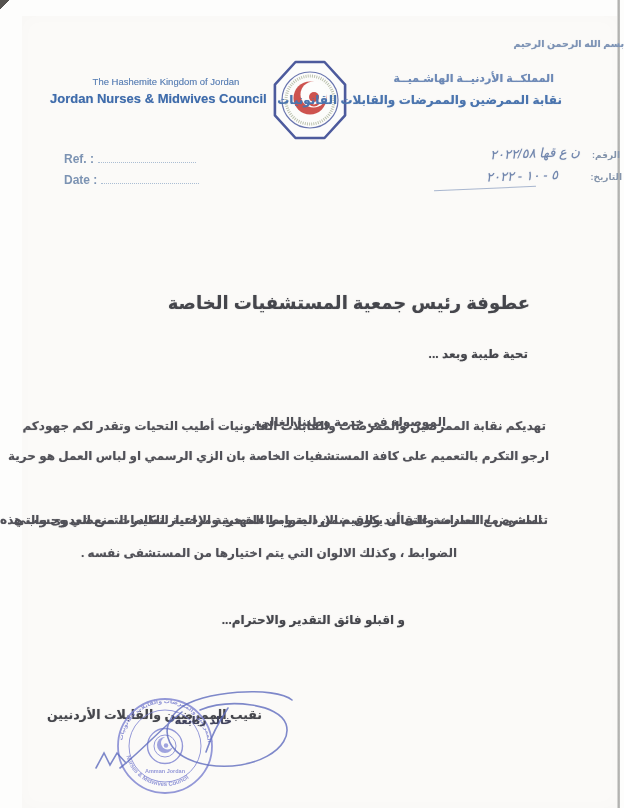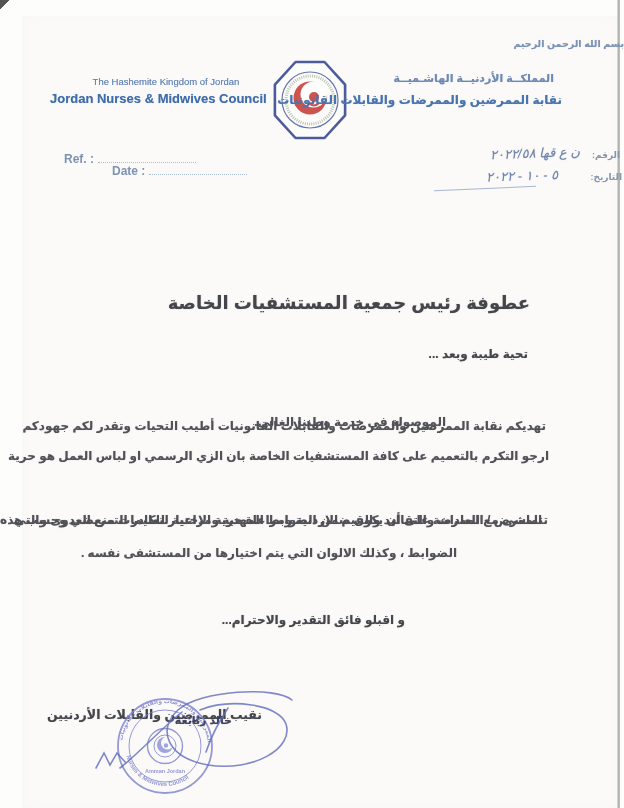--- a/index.html
+++ b/index.html
@@ -83,21 +83,21 @@
     <path d="M36,46 q5,5 10,0" stroke="#c8403c" stroke-width="2" fill="none" opacity="0.9"></path>
   </svg>
 </div>
 
 <div class="abs ar-line1 rtl">المملكــة الأردنيــة الهاشـميــة</div>
 <div class="abs ar-line2 rtl">نقابة الممرضين والممرضات والقابلات القانونيات</div>
 
 <div class="abs ref-row" style="top:152px;">
   <span>Ref.  :</span><span class="dotline"></span>
 </div>
-<div class="abs ref-row" style="top:164px;margin-left:48px;">
+<div class="abs ref-row" style="top:173px;">
   <span>Date :</span><span class="dotline"></span>
 </div>
 
 <div class="abs ar-label rtl" style="right:4px;top:150px;">الرقم:</div>
 <div class="abs ar-label rtl" style="right:2px;top:172px;">التاريخ:</div>
 
 <div class="abs handwriting rtl" style="right:44px;top:144px;">ن ع قها ٢٠٢٢/٥٨</div>
 <div class="abs handwriting rtl" style="right:66px;top:167px;">٥ - ١٠ - ٢٠٢٢</div>
 <div class="abs date-underline"></div>
 

